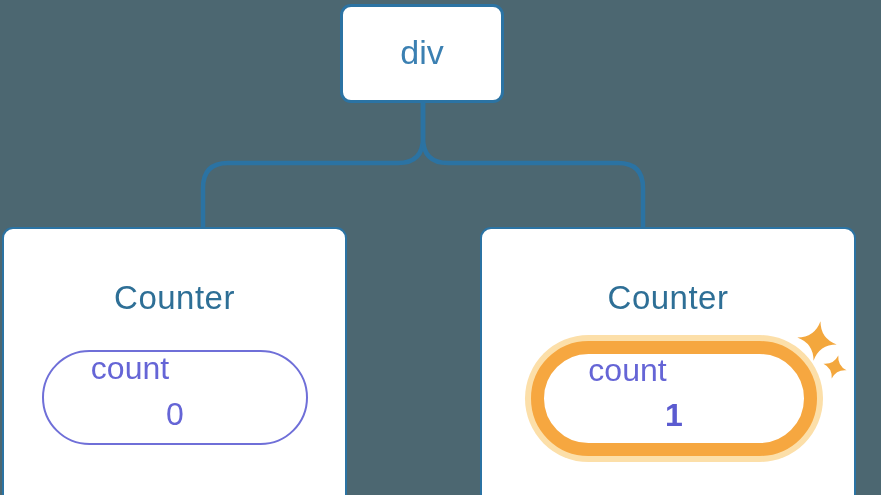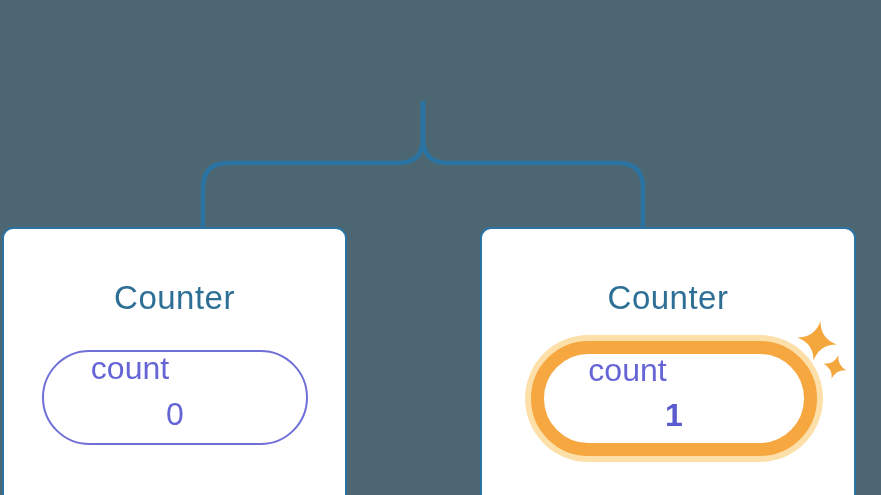--- a/index.html
+++ b/index.html
@@ -127,20 +127,23 @@
 </head>
 <body>
 
 <div class="stage">
 
   <svg class="connectors" viewBox="0 0 881 495" aria-hidden="true">
     <path d="M423,101 L423,138 Q423,163 398,163 L228,163 Q203,163 203,188 L203,228" fill="none" stroke="#2B73A3" stroke-width="4.5"></path>
     <path d="M423,101 L423,138 Q423,163 448,163 L618,163 Q643,163 643,188 L643,228" fill="none" stroke="#2B73A3" stroke-width="4.5"></path>
   </svg>
 
+  <div class="root-node">
+    <span class="label">div</span>
+  </div>
 
   <div class="card left">
     <div class="card-title">Counter</div>
     <div class="pill plain">
       <div class="seg key">
         <span class="key-text">count</span>
       </div>
       <div class="divider"></div>
       <div class="seg val">
         <span class="val-text">0</span>

